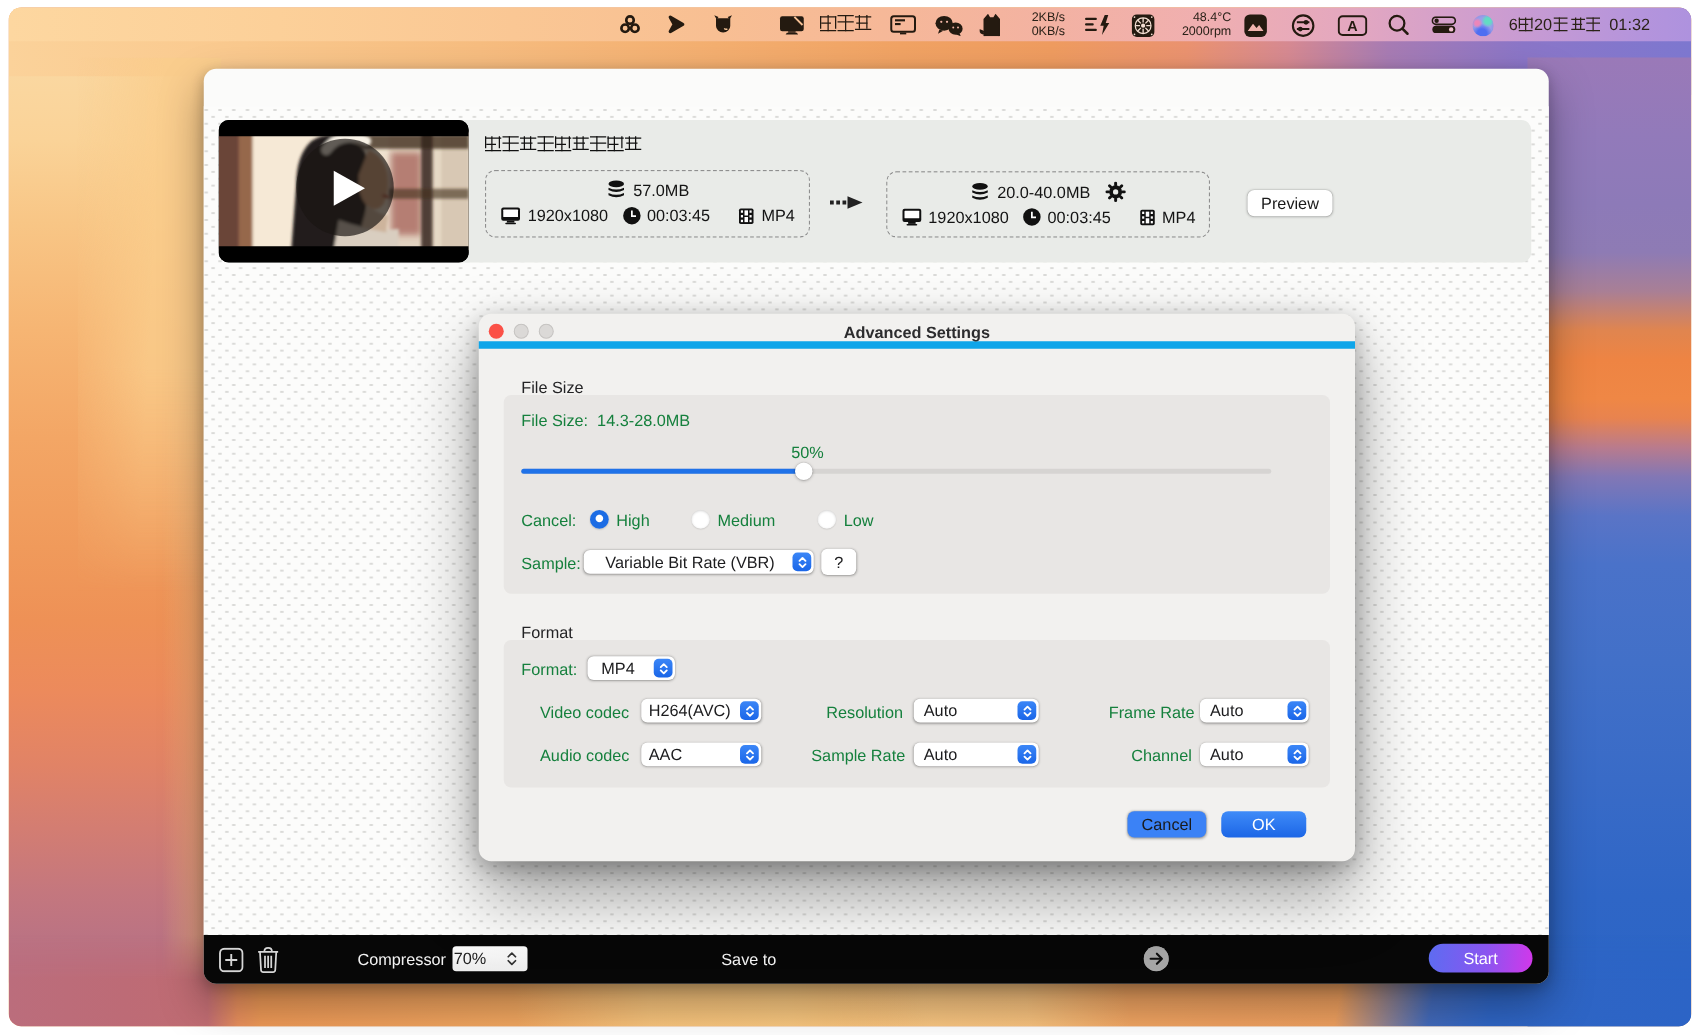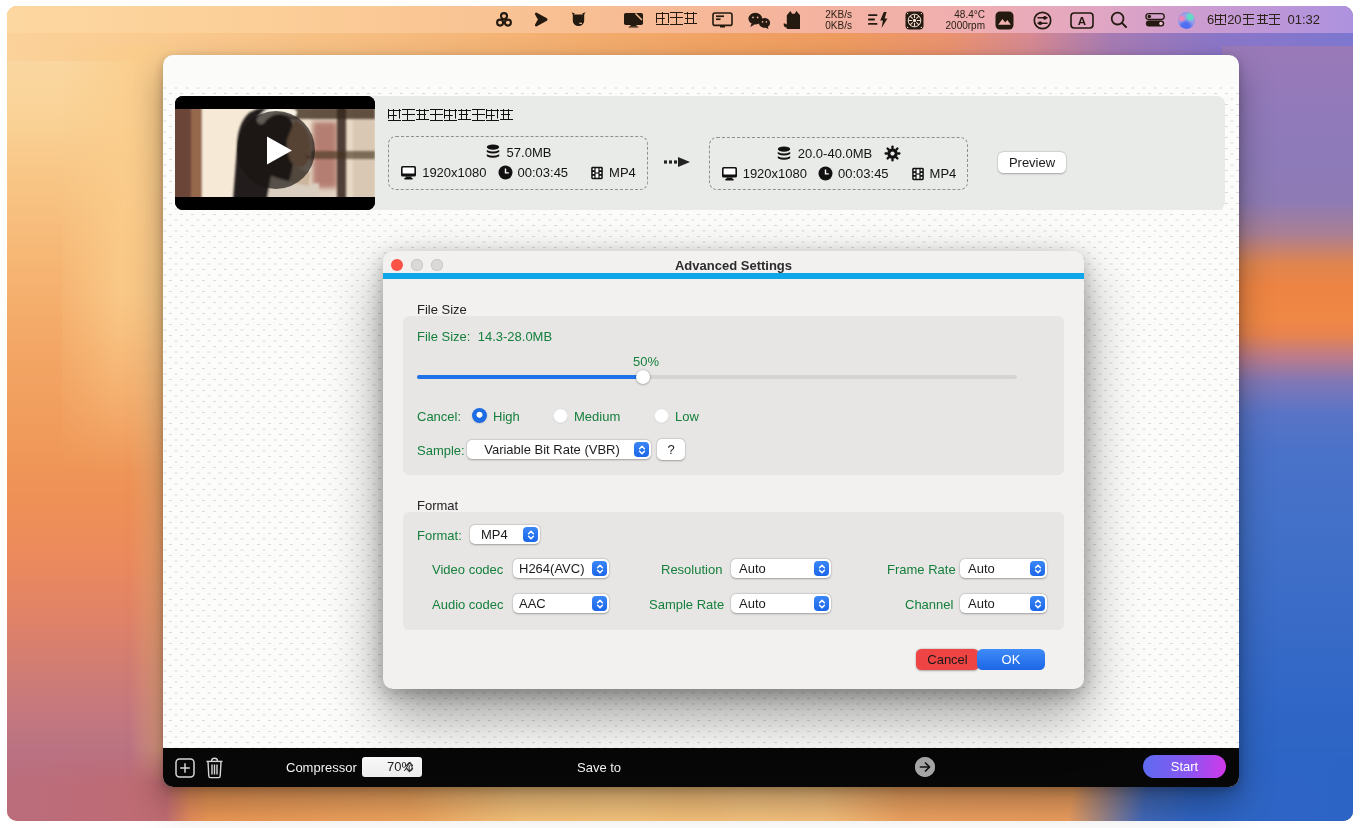--- a/index.html
+++ b/index.html
@@ -70,21 +70,21 @@
   .db1{left:225px;top:51px;width:260px;height:54px}
   .db2{left:546px;top:52px;width:259px;height:53px}
   .boxrow{position:absolute;width:100%;display:flex;justify-content:center;align-items:center;font-size:13px;color:#141414;white-space:nowrap}
   .ic{display:inline-block;vertical-align:middle}
   .previewbtn{position:absolute;left:835px;top:67px;width:68px;height:21px;background:#fff;border-radius:5.5px;
      box-shadow:0 .5px 2px rgba(0,0,0,.28), 0 0 0 .5px rgba(0,0,0,.06);font-size:13px;color:#1a1a1a;text-align:center;line-height:21px}
   
   #toolbar{position:absolute;left:0;bottom:0;width:100%;height:39px;background:#070707;border-radius:0 0 10px 10px;color:#eee}
   .tbt{position:absolute;font-size:13px;color:#f2f2f2;white-space:nowrap}
   #stepper{position:absolute;left:199px;top:9px;width:60px;height:20px;background:linear-gradient(#fafafa,#ececec);
-     border-radius:3px;color:#222;font-size:13px;text-align:left;padding-left:25px;line-height:20px}
+     border-radius:3px;color:#222;font-size:13px;text-align:left;padding-left:1px;line-height:20px}
   #pathbox{position:absolute;left:466px;top:8px;width:280px;height:22px;border:1px solid #bdbdbd;border-radius:2px;
      font-size:13.5px;color:#fff;line-height:20px;padding-left:7px}
   #gobtn{position:absolute;left:752px;top:9px;width:20px;height:20px;border-radius:50%;background:#a0a0a0}
   #startbtn{position:absolute;left:980px;top:7px;width:83px;height:23px;border-radius:12px;
      background:linear-gradient(95deg,#5d6cf1 0%,#8a55f0 55%,#d238ea 100%);
      color:#fff;font-size:13px;text-align:center;line-height:23px}
   
   #dlg{position:absolute;left:383px;top:251px;width:701px;height:438px;border-radius:10px;background:#f2f1ef;
      box-shadow:0 25px 55px rgba(0,0,0,.4), 0 5px 18px rgba(0,0,0,.25)}
   #dtitle{position:absolute;left:0;top:0;width:100%;height:28px;border-bottom:6px solid #0ea5e9}
@@ -111,21 +111,21 @@
   .pop{position:absolute;height:19px;background:#fff;border-radius:5px;
      box-shadow:0 .5px 2px rgba(0,0,0,.3),0 0 0 .5px rgba(0,0,0,.05);
      font-size:13px;color:#1c1c1e;line-height:19px;white-space:nowrap}
   .pop .cap{position:absolute;right:2px;top:2px;width:15px;height:15px;border-radius:4px;
      background:linear-gradient(#3b86f7,#1a66e8)}
   .pop .cap svg{position:absolute;left:1.5px;top:1.5px}
   .qbtn{position:absolute;width:28px;height:21px;background:#fff;border-radius:5px;
      box-shadow:0 .5px 2px rgba(0,0,0,.3),0 0 0 .5px rgba(0,0,0,.05);
      font-size:13px;color:#1c1c1e;line-height:19px;text-align:center}
   .btn{position:absolute;height:21px;border-radius:5.5px;font-size:13px;line-height:21px;text-align:center}
-  .cancel{left:533px;top:398px;width:63px;background:#ef4444;color:#1a1a1a;box-shadow:0 .5px 2px rgba(0,0,0,.3),0 0 0 .5px rgba(0,0,0,.05)}
+  .cancel{left:519px;top:398px;width:63px;background:#3b82f6;color:#1a1a1a;box-shadow:0 .5px 2px rgba(0,0,0,.3),0 0 0 .5px rgba(0,0,0,.05)}
   .ok{left:594px;top:398px;width:68px;background:linear-gradient(#3f8bf8,#1c66e6);color:#fff}
 </style></head>
 <body>
 <div id="desktop">
   <div class="wp" id="wptop"></div>
   <div class="wp" id="wpleft"></div>
   <div class="wp" id="wpleftband"></div>
   <div class="wp" id="wpright"></div>
   <div class="wp" id="wpbottom"></div>
   <div id="menubar">

